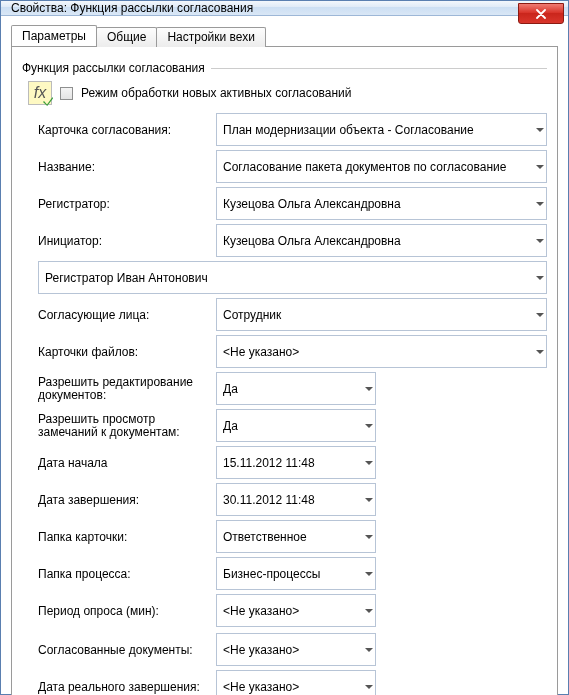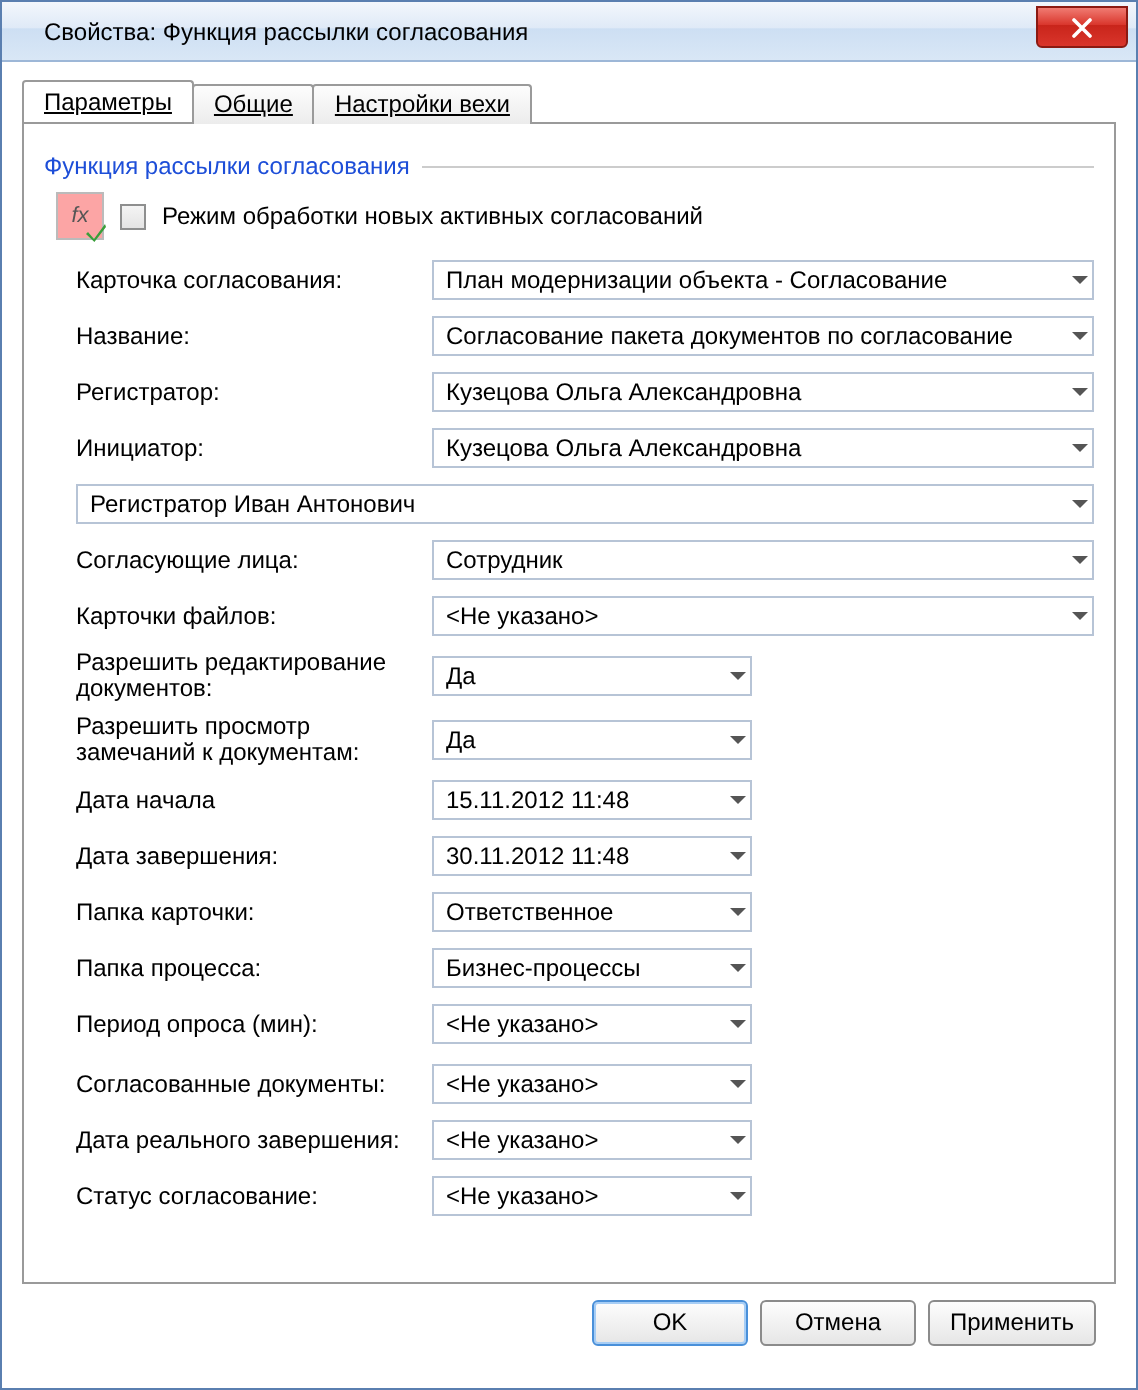--- a/index.html
+++ b/index.html
@@ -21,21 +21,21 @@
   }
   .titlebar {
     height: 29px;
     background: linear-gradient(to bottom, #f3f7fc 0%, #dfeaf7 45%, #cddff3 46%, #d9e7f6 100%);
     border-bottom: 1px solid #9db7d7;
     display: flex;
     align-items: center;
     position: relative;
   }
   .titlebar .title-text {
-    padding-left: 21px;
+    padding-left: 10px;
     color: #000;
     font-size: 12px;
   }
   .close-btn {
     position: absolute;
     right: 4px;
     top: 2px;
     width: 44px;
     height: 19px;
     background: linear-gradient(to bottom, #f07b72 0%, #d9352b 45%, #c9251b 46%, #d9352b 100%);
@@ -63,56 +63,55 @@
   }
   .tab {
     border: 1px solid #9a9a9a;
     border-bottom: none;
     background: linear-gradient(to bottom,#fdfdfd,#ececec);
     padding: 2px 10px 3px 10px;
     margin-right: -1px;
     border-radius: 2px 2px 0 0;
     position: relative;
     top: 1px;
-    text-decoration: underline;
   }
   .tab.active {
     background: #fff;
     top: 0;
     padding-top: 3px;
     z-index: 3;
   }
   .tab-panel {
     border: 1px solid #9a9a9a;
     flex: 1;
     background: #fff;
     position: relative;
     z-index: 1;
     padding: 8px 10px 6px 10px;
     box-sizing: border-box;
     overflow: hidden;
   }
   .group-title {
-    color: #1d4ed8;
+    color: #000000;
     margin: 2px 0 2px 0;
   }
   .fx-row {
     display: flex;
     align-items: center;
     gap: 8px;
     padding: 4px 0 6px 6px;
   }
   .fx-icon {
     width: 22px; height: 22px;
     border: 1px solid #bbb;
-    background: #fca5a5;
+    background: #fef9c3;
     display:flex;align-items:center;justify-content:center;
     font-style: italic;
     font-family: Liberation Sans, sans-serif;
-    font-size: 11px;
+    font-size: 16px;
     color:#555;
     position: relative;
   }
   .fx-icon::after{
     content:"";
     position:absolute;
     right:-2px; bottom:-2px;
     width:10px;height:10px;
     background: #3a9e3a;
     clip-path: polygon(10% 50%, 40% 85%, 95% 10%, 100% 25%, 42% 100%, 0 60%);
@@ -144,21 +143,21 @@
     margin-bottom: 4px;
   }
   .row .label {
     width: 174px;
     padding-right: 4px;
   }
   .row.tall { min-height: 28px; }
   .row.tall .label { line-height: 13px; }
   .combo {
     flex: 1;
-    height: 20px;
+    height: 33px;
     border: 1px solid #b7c4d6;
     background: #fff;
     display: flex;
     align-items: center;
     position: relative;
     box-sizing: border-box;
   }
   .combo.narrow { flex: 0 0 160px; }
   .combo .value {
     padding: 0 18px 0 6px;

